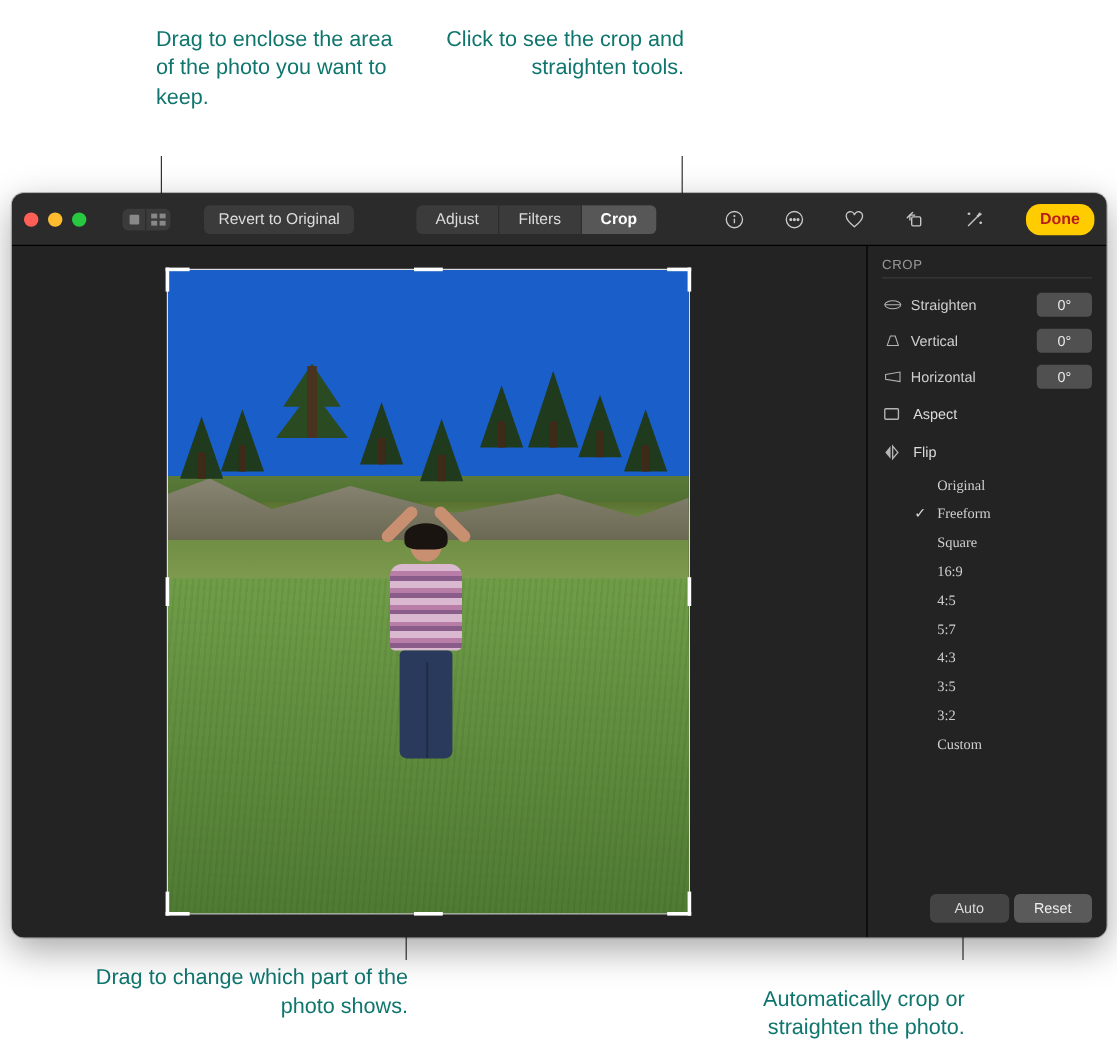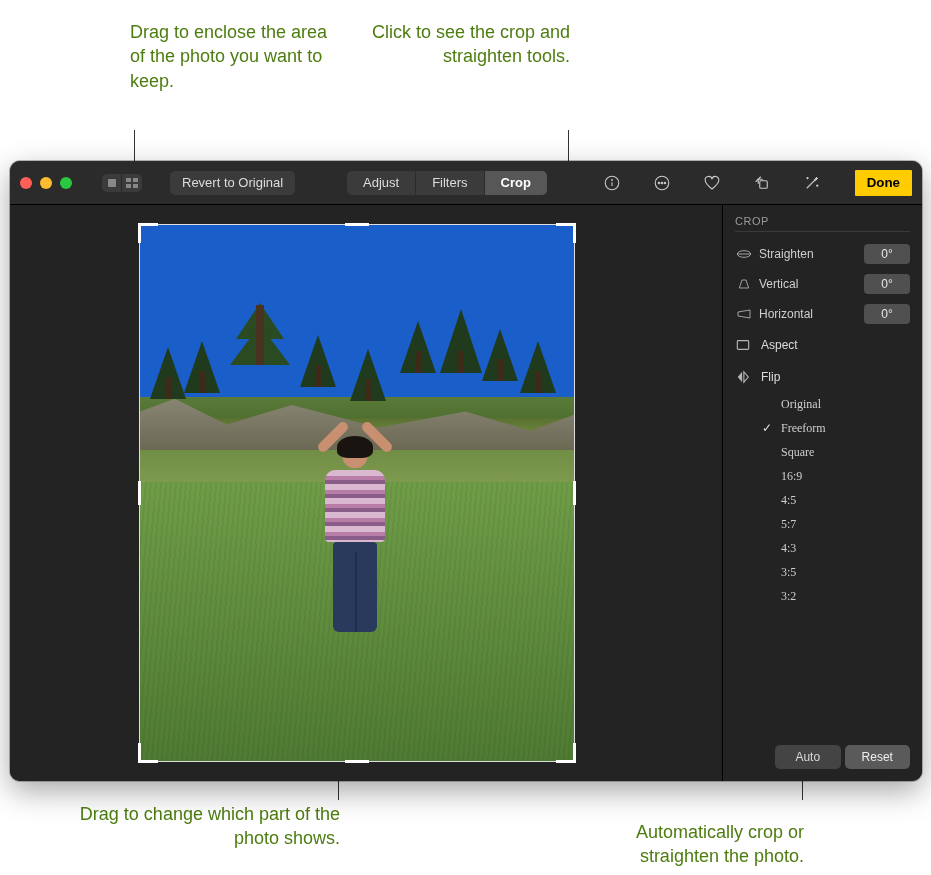--- a/index.html
+++ b/index.html
@@ -11,21 +11,21 @@
     font-size: 13px;
     color: #333;
     position: relative;
   }
 
   
   .callout {
     position: absolute;
     font-size: 18px;
     line-height: 1.35;
-    color: #4d7c0f;
+    color: #0f766e;
   }
   .callout-line {
     position: absolute;
     background: #333;
   }
 
   
   .window {
     position: absolute;
     left: 10px;
@@ -102,25 +102,25 @@
 
   .icon-btn {
     width: 26px; height: 24px;
     display: flex; align-items: center; justify-content: center;
     color: #c8c8c8;
     cursor: pointer;
   }
   .icon-btn svg { width: 18px; height: 18px; stroke: currentColor; fill: none; stroke-width: 1.5; }
   .done-btn {
     background: #ffcc00;
-    color: #000000;
+    color: #b91c1c;
     font-weight: 600;
     height: 26px;
     padding: 0 12px;
-    border-radius: 1px;
+    border-radius: 12px;
     border: none;
     cursor: pointer;
     margin-left: 6px;
   }
 
   
   .win-body {
     display: flex;
     height: calc(100% - 44px);
   }
@@ -485,20 +485,24 @@
             <span class="albl">4:3</span>
           </div>
         <div class="aspect-item">
             <span class="check"></span>
             <span class="albl">3:5</span>
           </div>
         <div class="aspect-item">
             <span class="check"></span>
             <span class="albl">3:2</span>
           </div>
+        <div class="aspect-item">
+            <span class="check"></span>
+            <span class="albl">Custom</span>
+          </div>
       </div>
 
       <div class="sidebar-footer">
         <button class="sbtn">Auto</button>
         <button class="sbtn reset">Reset</button>
       </div>
     </div>
   </div>
 
 </div>

